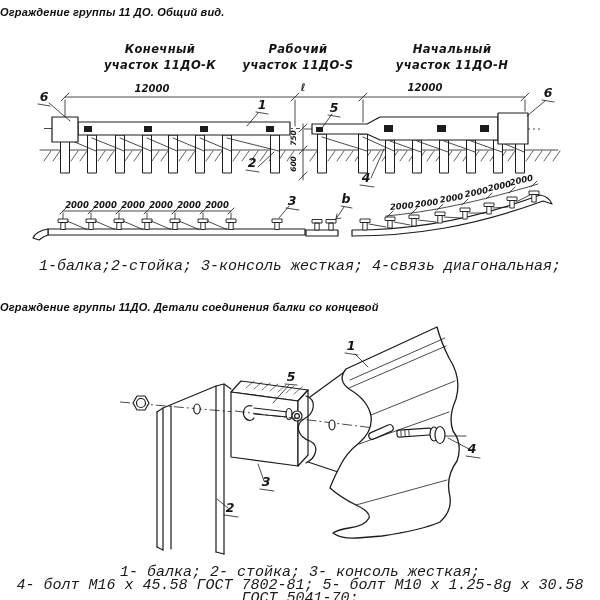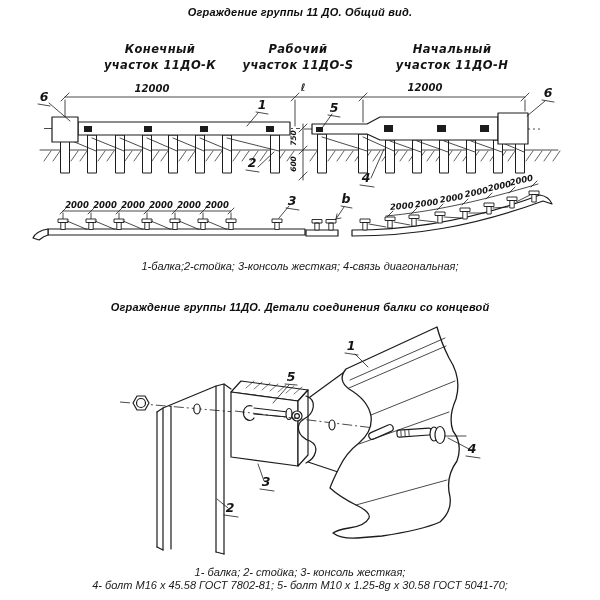--- a/index.html
+++ b/index.html
@@ -1,22 +1,22 @@
 <!DOCTYPE html>
 <html><head>
 <meta charset="utf-8">
 <style>
   html,body{margin:0;padding:0;background:#fff;}
   .page{position:relative;width:600px;height:600px;background:#ffffff;overflow:hidden;
         font-family:"Liberation Sans",sans-serif;color:#111;}
-  .ttl{position:absolute;left:0;right:0;text-align:center;
+  .ttl{position:absolute;left:0;right:0;
        font-family:"Liberation Sans",sans-serif;font-weight:bold;font-style:italic;
        font-size:11px;color:#0d0d0d;letter-spacing:.2px;}
   .cap{position:absolute;left:0;right:0;text-align:center;
-       font-family:Liberation Sans, sans-serif;font-style:italic;font-size:11px;
+       font-family:Liberation Mono, monospace;font-style:italic;font-size:15px;
        color:#1a1a1a;line-height:13px;}
   svg{position:absolute;top:0;left:0;}
   .ln{stroke:#1c1c1c;fill:none;stroke-width:1.2;stroke-linejoin:round;stroke-linecap:round;}
   .thin{stroke:#1c1c1c;fill:none;stroke-width:.8;stroke-linecap:round;}
   .cl{stroke:#1c1c1c;fill:none;stroke-width:.8;stroke-dasharray:10 3 2 3;}
   .wh{fill:#ffffff;stroke:#1c1c1c;stroke-width:1.2;stroke-linejoin:round;}
   .blk{fill:#1c1c1c;stroke:none;}
   text{font-family:"DejaVu Sans",sans-serif;font-style:italic;fill:#141414;}
   .hdr{font-size:11.5px;font-weight:600;text-anchor:middle;letter-spacing:.4px;}
   .dim{font-size:10px;font-weight:700;text-anchor:middle;}

